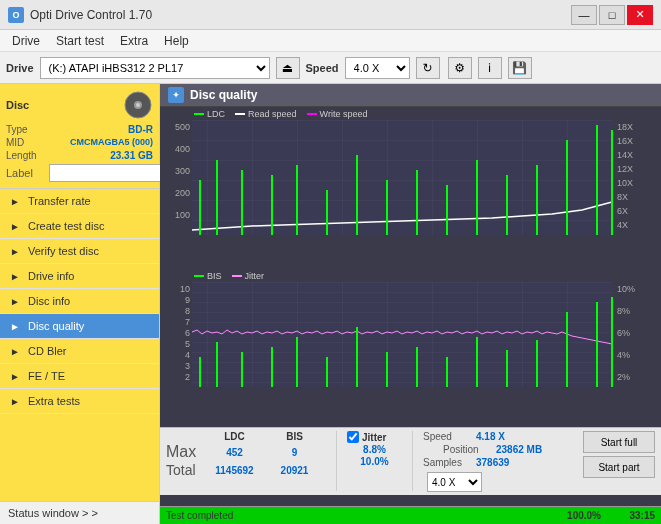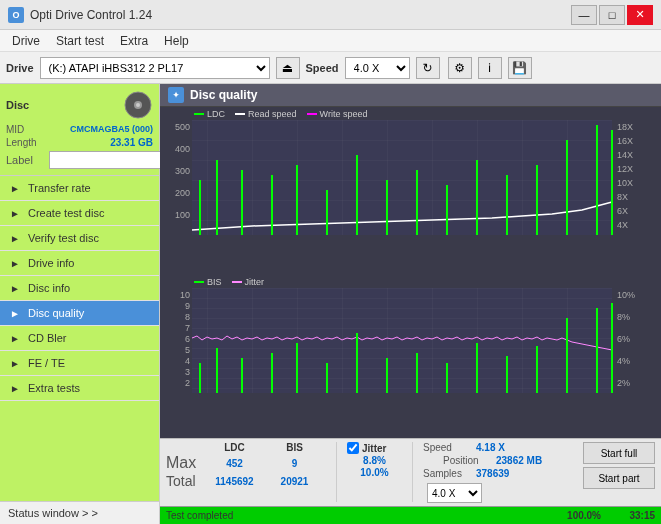--- a/index.html
+++ b/index.html
@@ -23,21 +23,21 @@
     .drive-label { font-size: 11px; font-weight: bold; color: #333; }
     .drive-select { height: 22px; font-size: 11px; background: white; border: 1px solid #aaa; padding: 0 4px; flex: 1; max-width: 230px; }
     .drive-icon-btn { width: 24px; height: 22px; border: 1px solid #aaa; background: #e8e8e8; display: flex; align-items: center; justify-content: center; cursor: pointer; font-size: 12px; }
     .speed-label { font-size: 11px; font-weight: bold; color: #333; }
     .speed-select { height: 22px; font-size: 11px; background: white; border: 1px solid #aaa; padding: 0 4px; width: 65px; }
     
     
     .main { display: flex; height: calc(524px - 30px - 22px - 32px); }
     
     
-    .sidebar { width: 160px; background: #bef264; border-right: 1px solid #ccc; display: flex; flex-direction: column; flex-shrink: 0; }
+    .sidebar { width: 160px; background: #fde047; border-right: 1px solid #ccc; display: flex; flex-direction: column; flex-shrink: 0; }
     .disc-info-panel { padding: 6px; border-bottom: 1px solid #ccc; }
     .disc-info-header { display: flex; align-items: center; justify-content: space-between; margin-bottom: 4px; }
     .disc-label { font-size: 11px; font-weight: bold; color: #333; }
     .disc-row { display: flex; justify-content: space-between; margin-bottom: 2px; font-size: 10px; }
     .disc-row-label { color: #555; }
     .disc-row-value { color: #0066cc; font-weight: bold; text-align: right; }
     .label-row { display: flex; align-items: center; gap: 16px; margin-top: 3px; }
     .label-input { flex: 1; height: 18px; border: 1px solid #aaa; background: white; font-size: 10px; padding: 0 2px; }
     .label-btn { width: 18px; height: 18px; border: 1px solid #aaa; background: #e8e8e8; display: flex; align-items: center; justify-content: center; cursor: pointer; font-size: 10px; }
     
@@ -53,37 +53,37 @@
     .disc-quality-header { background: #5a5a6a; padding: 3px 8px; display: flex; align-items: center; gap: 6px; border-bottom: 1px solid #444; }
     .disc-quality-icon { width: 16px; height: 16px; background: #4a90d9; border-radius: 2px; display: flex; align-items: center; justify-content: center; color: white; font-size: 9px; }
     .disc-quality-title { color: white; font-size: 12px; font-weight: bold; }
     .legend-item { display: flex; align-items: center; gap: 3px; font-size: 9px; color: #ccc; }
     .legend-dot { width: 10px; height: 2px; }
     .action-btn { width: 72px; height: 22px; border: 1px solid #aaa; background: #e0e0e0; font-size: 10px; cursor: pointer; display: flex; align-items: center; justify-content: center; }
     
     .speed-select-small { height: 20px; font-size: 10px; border: 1px solid #aaa; background: white; width: 55px; margin-left: 4px; }
     
     
-    .progress-bar-container { height: 18px; background: #22c55e; border-top: 1px solid #999; display: flex; align-items: center; position: relative; overflow: hidden; }
+    .progress-bar-container { height: 18px; background: #22c55e; border-top: 1px solid #999; display: flex; align-items: center; position: relative; overflow: hidden; margin-top: 11px; }
     .progress-bar-fill { height: 100%; background: #00cc00; }
     .progress-text { position: absolute; right: 60px; font-size: 10px; color: #333; font-weight: bold; }
     .progress-time { position: absolute; right: 6px; font-size: 10px; color: #333; font-weight: bold; }
     .status-text { position: absolute; left: 6px; font-size: 10px; color: #333; }
     
     .divider { width: 1px; background: #ccc; margin: 0 6px; }
   </style>
 </head>
 <body>
 
 <div class="titlebar">
   <div class="titlebar-left">
     <div class="titlebar-icon">
         <span>O</span>
       </div>
-    <span class="titlebar-title">Opti Drive Control 1.24</span>
+    <span class="titlebar-title">Opti Drive Control 1.70</span>
   </div>
   <div class="titlebar-controls">
     <button class="titlebar-btn">—</button>
     <button class="titlebar-btn">□</button>
     <button class="titlebar-btn close">✕</button>
   </div>
 </div>
 
 <div class="menubar">
   <span class="menu-item">Drive</span>
@@ -113,20 +113,24 @@
   <div class="sidebar">
 
     <div class="disc-info-panel">
       <div class="disc-info-header">
         <span class="disc-label">Disc</span>
         <svg width="30" height="30" viewBox="0 0 30 30">
           <circle cx="15" cy="15" r="13" fill="#555" stroke="#888" stroke-width="1"></circle>
           <circle cx="15" cy="15" r="4" fill="#999"></circle>
           <circle cx="15" cy="15" r="2" fill="#ccc"></circle>
         </svg>
+      </div>
+      <div class="disc-row">
+        <span class="disc-row-label">Type</span>
+        <span class="disc-row-value">BD-R</span>
       </div>
       <div class="disc-row">
         <span class="disc-row-label">MID</span>
         <span class="disc-row-value" style="font-size:9px;">CMCMAGBA5 (000)</span>
       </div>
       <div class="disc-row">
         <span class="disc-row-label">Length</span>
         <span class="disc-row-value">23.31 GB</span>
       </div>
       <div class="label-row">

